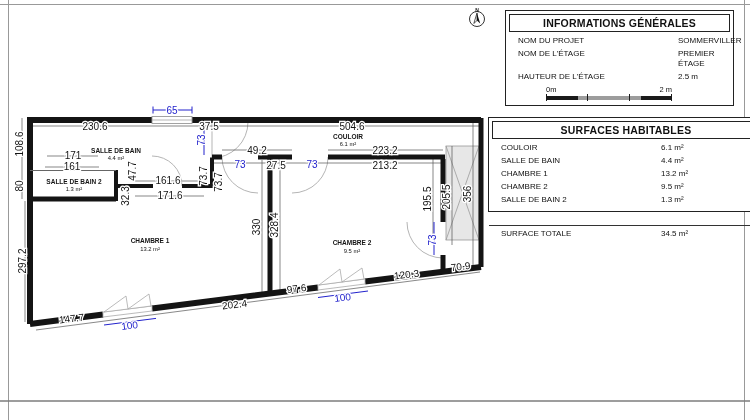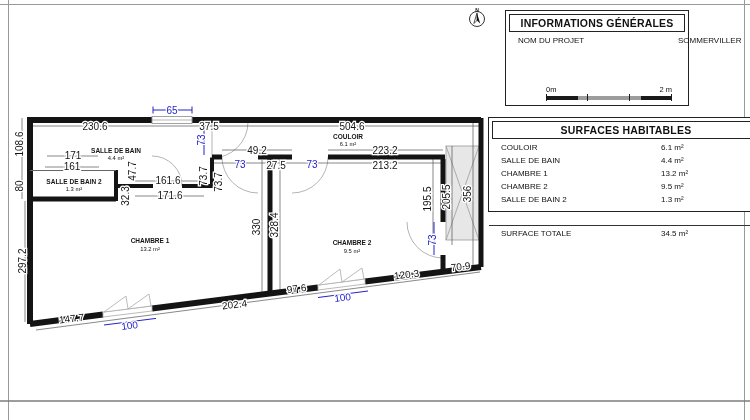--- a/index.html
+++ b/index.html
@@ -174,25 +174,33 @@
     <text class="area" x="74" y="191" text-anchor="middle">1.3 m²</text>
     <text class="room" x="348" y="139" text-anchor="middle">COULOIR</text>
     <text class="area" x="348" y="146" text-anchor="middle">6.1 m²</text>
     <text class="room" x="150" y="243" text-anchor="middle">CHAMBRE 1</text>
     <text class="area" x="150" y="251" text-anchor="middle">13.2 m²</text>
     <text class="room" x="352" y="245" text-anchor="middle">CHAMBRE 2</text>
     <text class="area" x="352" y="253" text-anchor="middle">9.5 m²</text>
   </g>
 </svg>
 
-<div class="panel" style="left:505px;top:10px;width:184px;height:96px;">
+<div class="panel" style="left:505px;top:10px;width:229px;height:96px;">
   <div class="panel-head">INFORMATIONS GÉNÉRALES</div>
   <div class="prow">
     <span class="lbl">NOM DU PROJET</span>
     <span class="val">SOMMERVILLER</span>
+  </div>
+  <div class="prow">
+    <span class="lbl">NOM DE L'ÉTAGE</span>
+    <span class="val">PREMIER ÉTAGE</span>
+  </div>
+  <div class="prow">
+    <span class="lbl">HAUTEUR DE L'ÉTAGE</span>
+    <span class="val">2.5 m</span>
   </div>
   <div id="scalebar">
     <span class="lab-l">0m</span>
     <span class="lab-r">2 m</span>
     <div class="bar">
           <i></i>
           <i></i>
           <i></i>
           <i></i>
         </div>

